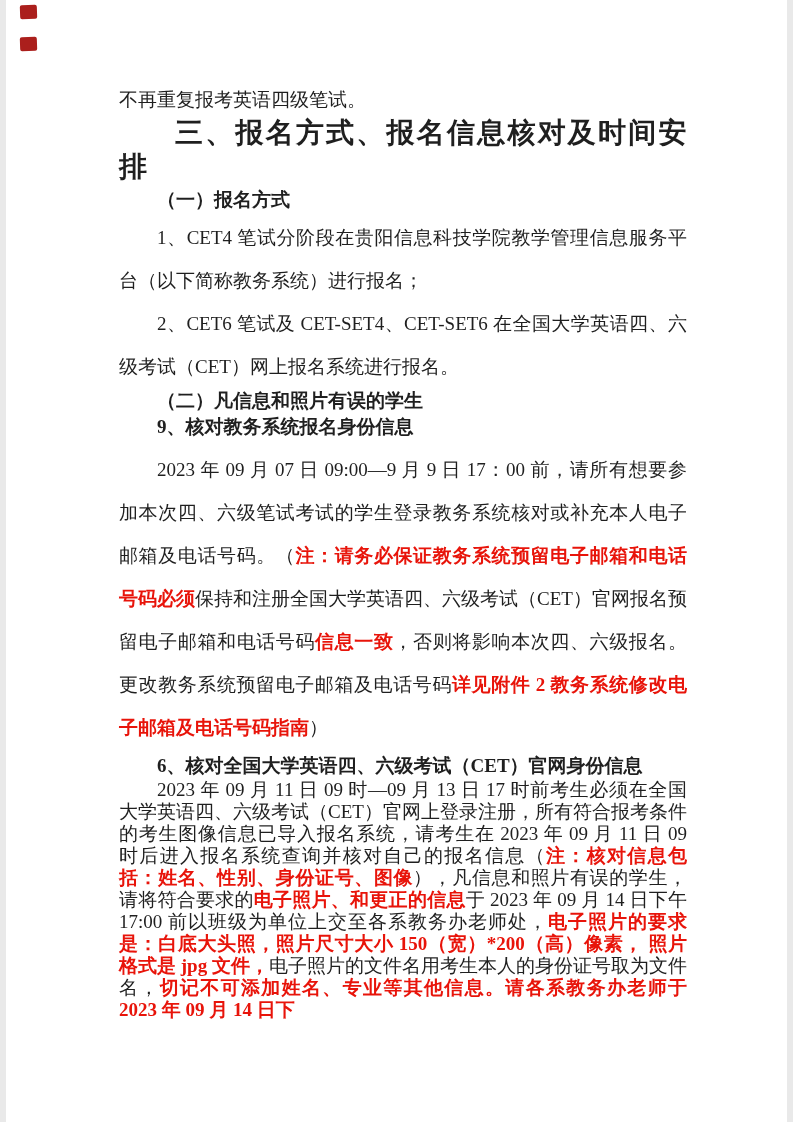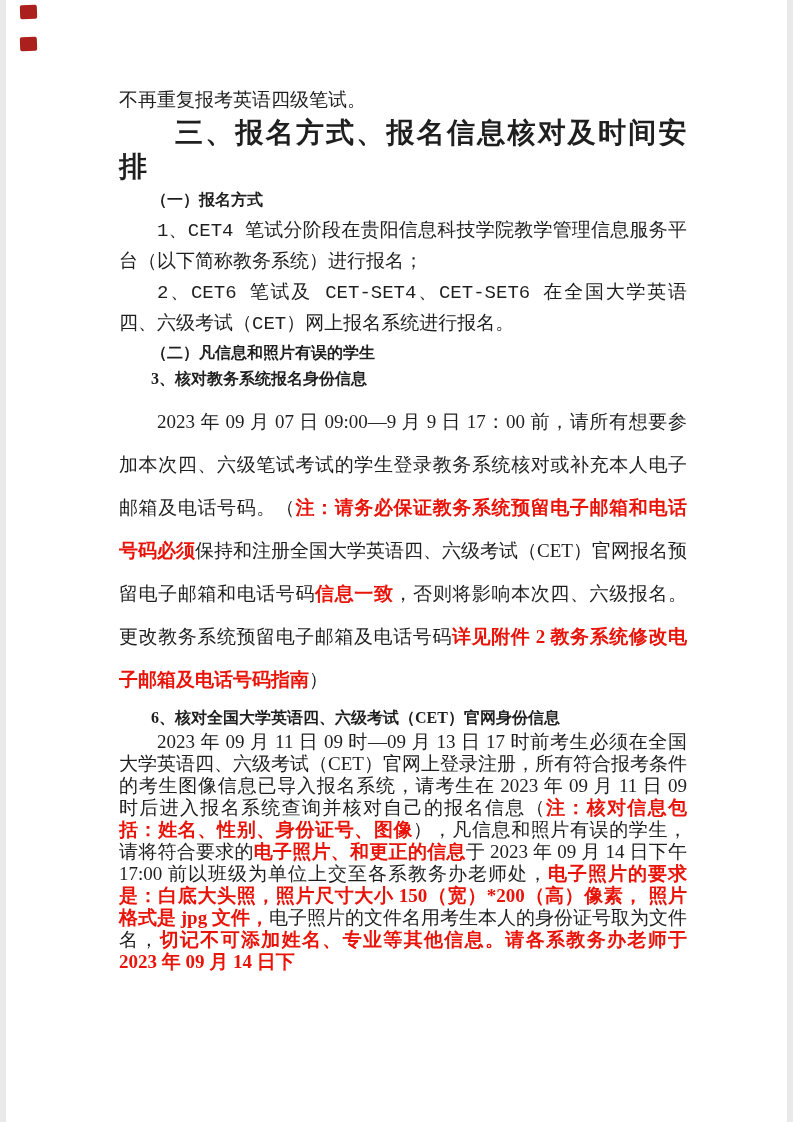--- a/index.html
+++ b/index.html
@@ -31,24 +31,24 @@
   .content p{margin:0;padding:0;}
   .p-intro{line-height:32px;text-indent:0;}
   .h-main{
     line-height:34px;text-indent:2em;font-weight:bold;
     font-family:"Liberation Sans","DejaVu Sans",sans-serif;
     font-size:28px;letter-spacing:0.5px;
   }
   .h-sub{
     line-height:32px;text-indent:2em;font-weight:bold;
     font-family:"Liberation Sans","DejaVu Sans",sans-serif;
-    font-size:16px;
+    font-size:19px;
   }
   .h-sub.tight{line-height:26px;font-family:"Liberation Serif","DejaVu Serif",serif;}
-  .para{line-height:31px;text-indent:2em;font-family:Liberation Mono, monospace;}
+  .para{line-height:43px;text-indent:2em;}
   .para-loose{line-height:43px;text-indent:2em;margin-top:8px !important;}
   .h-net{margin-top:4px !important;}
   .para-tight{line-height:22px;text-indent:2em;}
   .r{color:var(--red);font-weight:bold;}
   .n{color:var(--text);}
 </style>
 </head>
 <body>
 
 <div class="page">
@@ -76,21 +76,21 @@
 
     <p class="para">
       <span class="n">2、CET6 笔试及 CET-SET4、CET-SET6 在全国大学英语四、六级考试（CET）网上报名系统进行报名。</span>
     </p>
 
     <p class="h-sub tight">
       <span>（二）凡信息和照片有误的学生</span>
     </p>
 
     <p class="h-sub tight">
-      <span>3、核对教务系统报名身份信息</span>
+      <span>9、核对教务系统报名身份信息</span>
     </p>
 
     <p class="para-loose">
       <span class="n">2023 年 09 月 07 日 09:00—9 月 9 日 17：00 前，请所有想要参加本次四、六级笔试考试的学生登录教务系统核对或补充本人电子邮箱及电话号码。（</span><span class="r">注：请务必保证教务系统预留电子邮箱和电话号码必须</span><span class="n">保持和注册全国大学英语四、六级考试（CET）官网报名预留电子邮箱和电话号码</span><span class="r">信息一致</span><span class="n">，否则将影响本次四、六级报名。更改教务系统预留电子邮箱及电话号码</span><span class="r">详见附件 2 教务系统修改电子邮箱及电话号码指南</span><span class="n">）</span>
     </p>
 
     <p class="h-sub tight h-net">
       <span>6、核对全国大学英语四、六级考试（CET）官网身份信息</span>
     </p>
 

